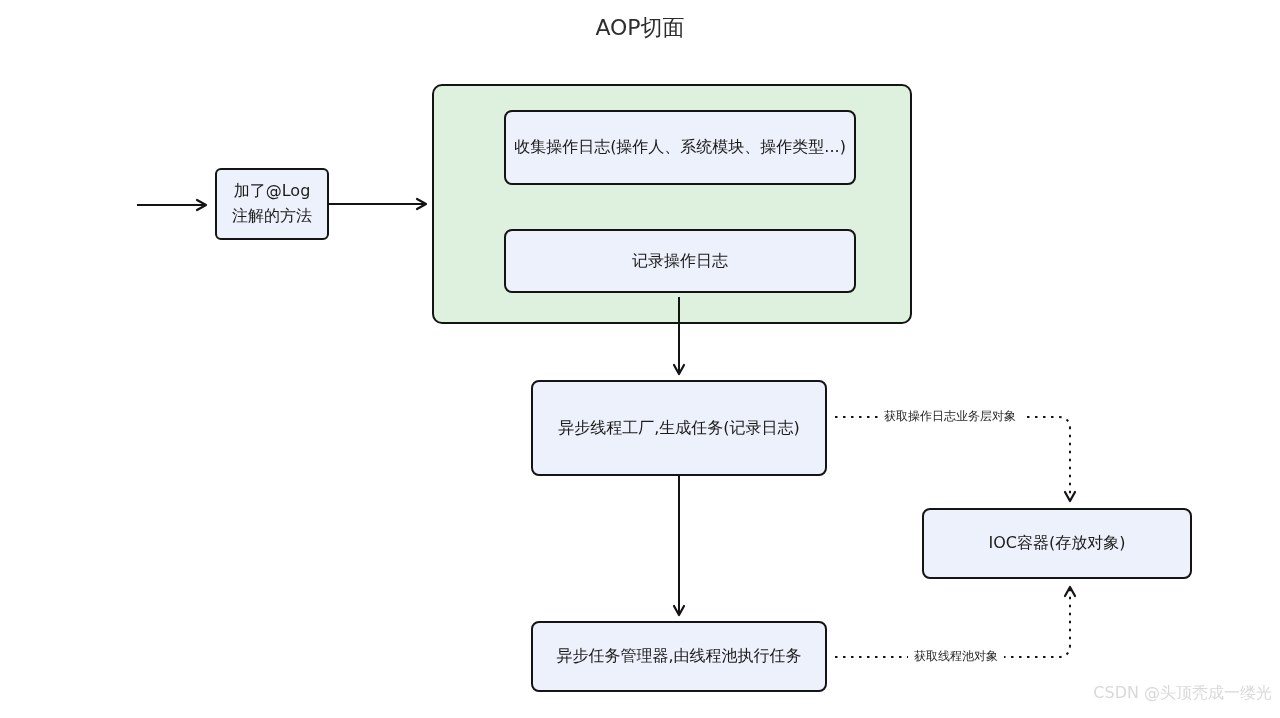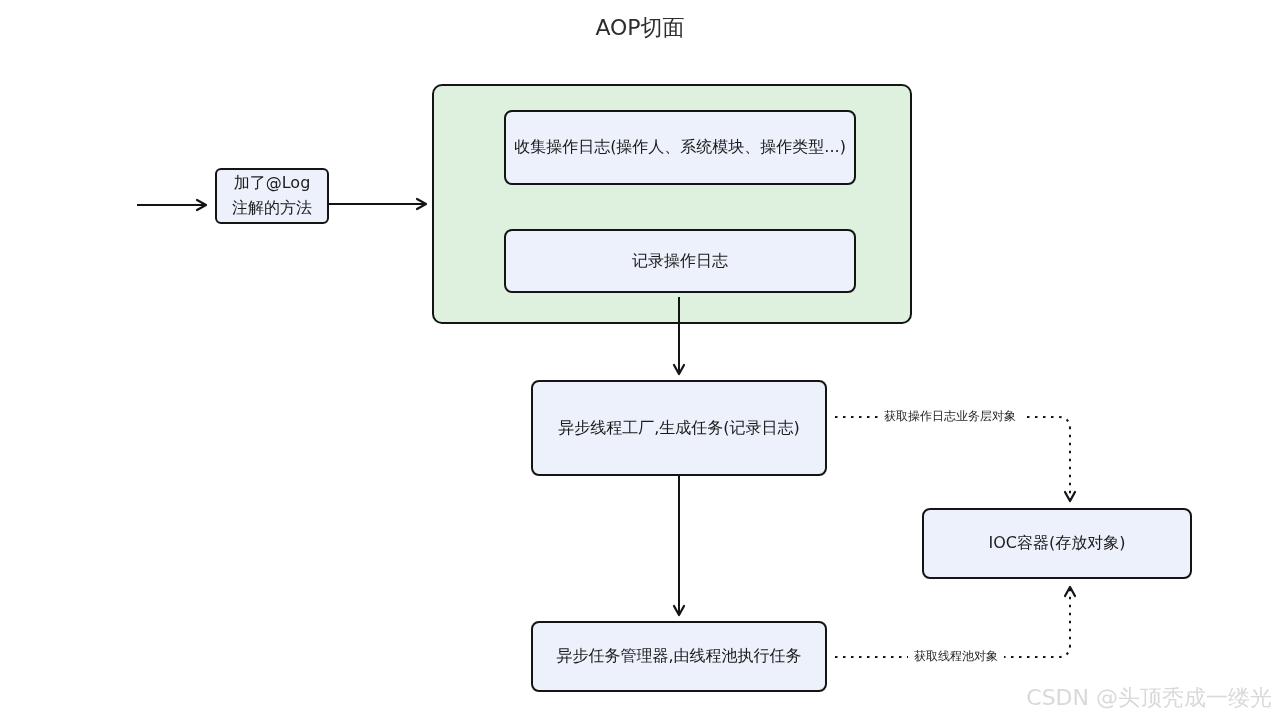--- a/index.html
+++ b/index.html
@@ -14,34 +14,34 @@
   body{font-family:"DejaVu Sans","Liberation Sans",sans-serif;}
   .canvas{position:relative;width:1280px;height:718px;background:#fff;overflow:hidden;}
   .title{position:absolute;top:13px;left:50%;transform:translateX(-50%);
          font-size:22px;color:#2d2d2d;white-space:nowrap;z-index:3;}
   .node{position:absolute;box-sizing:border-box;border:2px solid var(--stroke);
         background:var(--node-fill);display:flex;align-items:center;justify-content:center;
         text-align:center;font-size:16px;color:var(--text);line-height:1.55;z-index:2;}
   .node.rounded{border-radius:8px;}
   .stadium{left:22px;top:167px;width:115px;height:76px;border-radius:38px;
            background:var(--request-fill);border-width:2.5px;}
-  .log-method{left:215px;top:168px;width:114px;height:56px;border-radius:6px;flex-direction:column;}
+  .log-method{left:215px;top:168px;width:114px;height:72px;border-radius:6px;flex-direction:column;}
   .group{position:absolute;left:432px;top:84px;width:480px;height:240px;box-sizing:border-box;
          border:2px solid var(--stroke);border-radius:10px;background:var(--group-fill);z-index:1;}
   .collect{left:504px;top:110px;width:352px;height:75px;}
   .record{left:504px;top:229px;width:352px;height:64px;}
   .factory{left:531px;top:380px;width:296px;height:96px;}
   .ioc{left:922px;top:508px;width:270px;height:71px;}
   .manager{left:531px;top:621px;width:296px;height:71px;}
   .edges{position:absolute;left:0;top:0;width:1280px;height:718px;z-index:2;pointer-events:none;}
   .edge-label{position:absolute;background:#fff;padding:0 6px;font-size:12px;color:#262626;
               white-space:nowrap;z-index:3;}
   .edge-label.one{left:878px;top:408px;}
   .edge-label.two{left:908px;top:648px;}
-  .watermark{position:absolute;right:8px;top:683px;font-size:22px;color:var(--watermark);
+  .watermark{position:absolute;right:8px;top:683px;font-size:16px;color:var(--watermark);
              text-shadow:1px 1px 0 #fff;white-space:nowrap;z-index:3;}
 </style>
 </head>
 <body>
 
 <div class="canvas">
 
   <div class="title">AOP切面</div>
 
   <svg class="edges" viewBox="0 0 1280 718" xmlns="http://www.w3.org/2000/svg">

